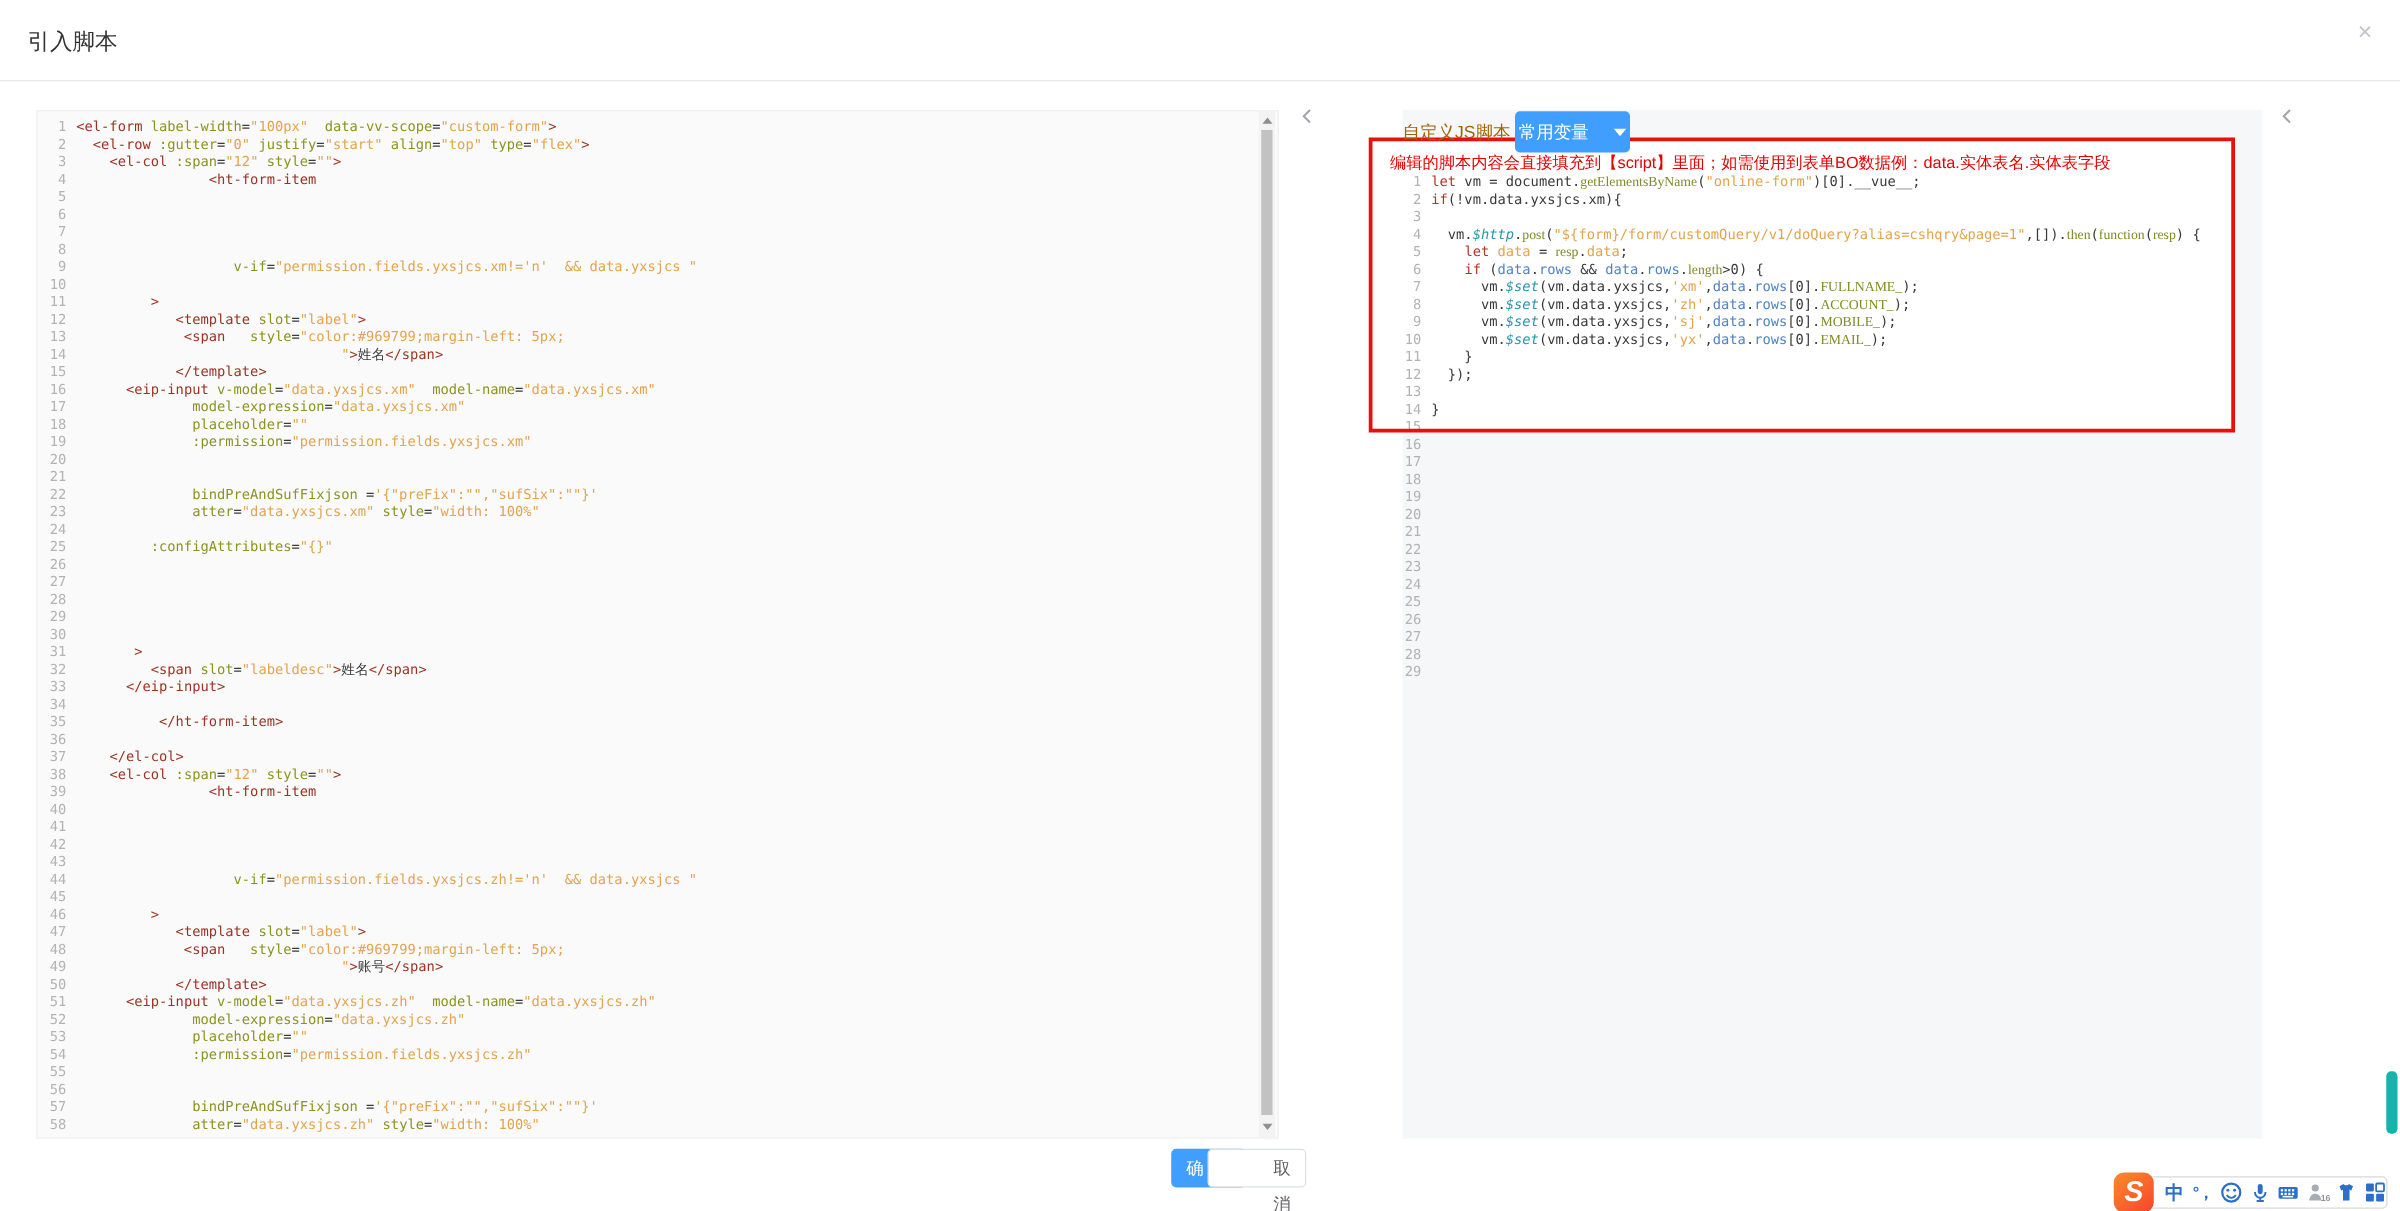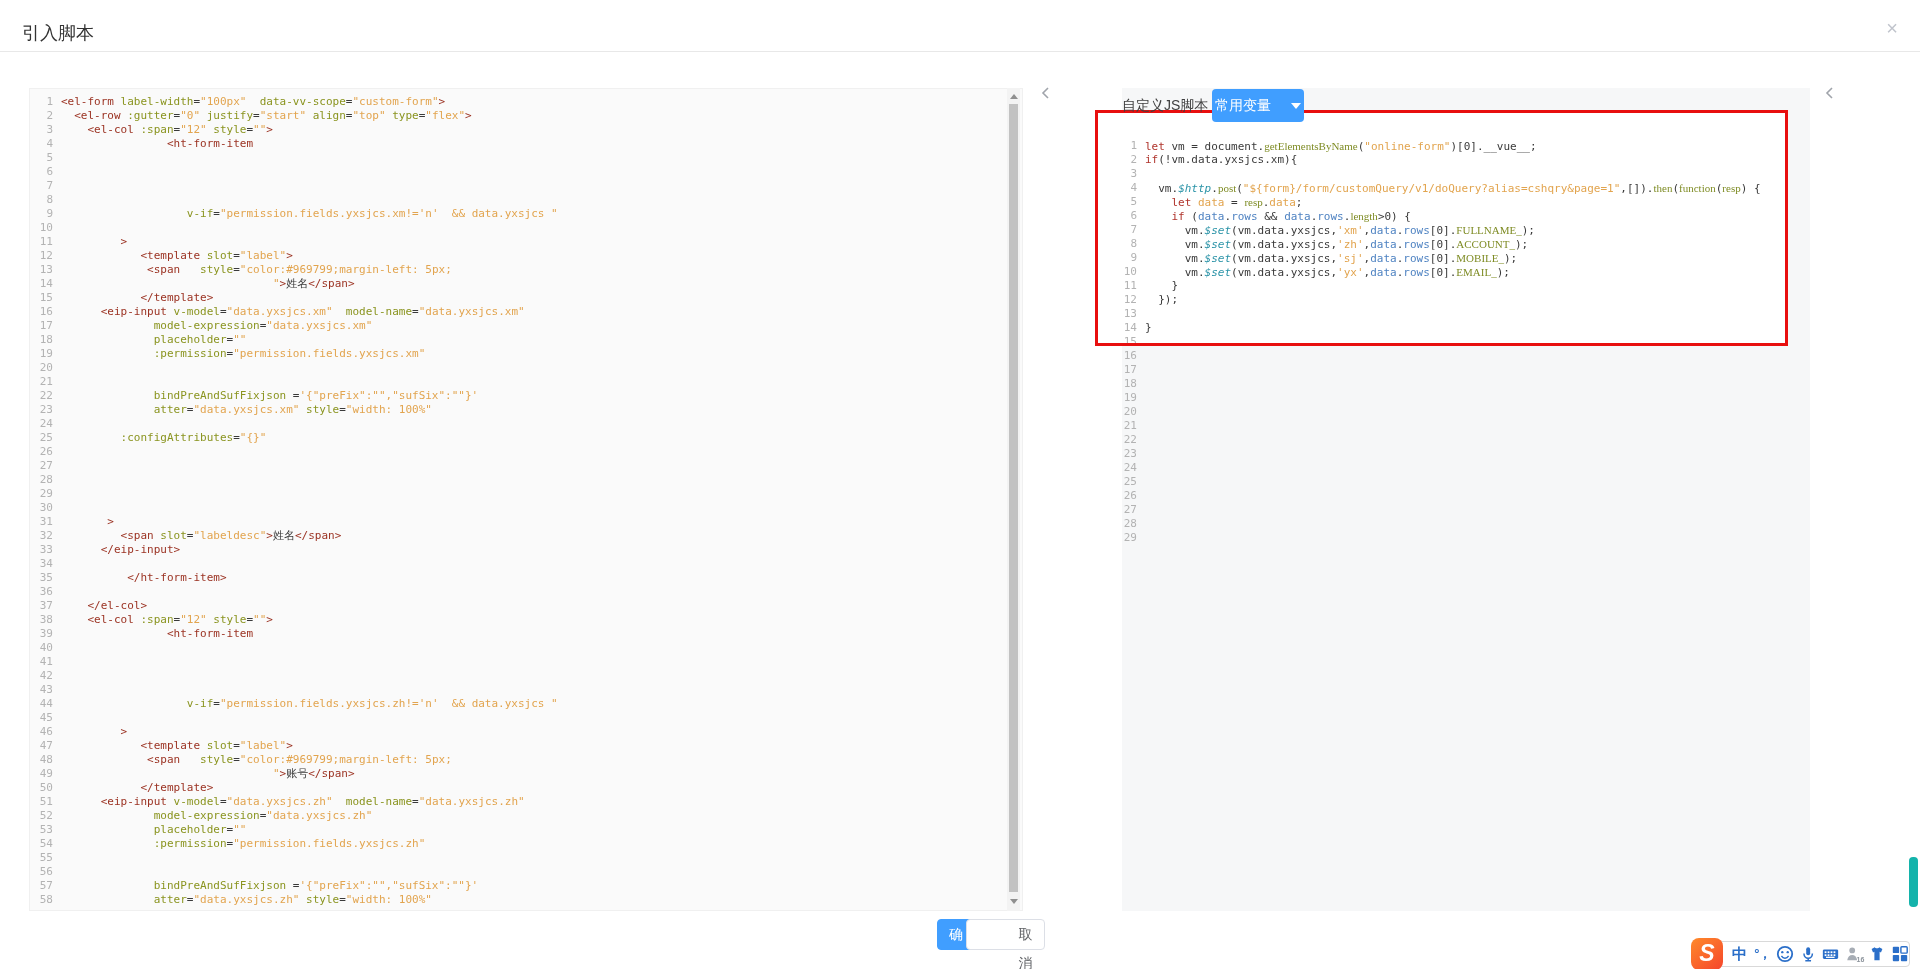--- a/index.html
+++ b/index.html
@@ -1,21 +1,21 @@
 <!DOCTYPE html>
 <html><head>
 <meta charset="utf-8">
 <style>
   * { margin:0; padding:0; box-sizing:border-box; }
   html,body { width:1920px; height:969px; overflow:hidden; background:#fff;
     font-family:"Liberation Sans","DejaVu Sans",sans-serif; }
   .page { position:relative; width:1920px; height:969px; background:#fff; }
 
   
-  .hdr { position:absolute; left:0; top:0; width:1920px; height:52px; border-bottom:1px solid #e8e8e8; background:#fff; }
+  .hdr { position:absolute; left:0; top:0; width:1920px; height:65px; border-bottom:1px solid #e8e8e8; background:#fff;font-family:Liberation Mono, monospace; }
   .hdr-title { position:absolute; left:22px; top:21px; font-size:18px; color:#333; }
   .hdr-close { position:absolute; right:22px; top:18px; font-size:20px; color:#c0c4cc; cursor:pointer; line-height:20px; }
 
   
   .code-area { position:absolute; font-family:"DejaVu Sans Mono","Liberation Mono",monospace; font-size:11px; line-height:14px; white-space:pre; z-index:2; }
   .code-line { height:14px; display:flex; }
   .ln { color:#b3b3b3; text-align:right; flex:none; margin-right:8px; }
   .lc { color:#3a3a3a; }
   #left-code .ln { width:24px; }
   #right-code .ln { width:16px; }
@@ -33,21 +33,21 @@
   .lsb-track { position:absolute; left:1007px; top:88px; width:13px; height:823px; background:#f3f3f3; z-index:3; }
   .lsb-thumb { position:absolute; left:1009px; top:104px; width:9px; height:788px; background:#c2c2c2; z-index:4; }
   .arr-up, .arr-dn { position:absolute; left:1010px; width:0; height:0; border-left:4px solid transparent; border-right:4px solid transparent; z-index:5; }
   .arr-up { top:94px; border-bottom:5px solid #8f8f8f; }
   .arr-dn { top:899px; border-top:5px solid #8f8f8f; }
 
   .collapse-chevron { position:absolute; width:16px; height:16px; z-index:3; cursor:pointer; }
 
   
   .right-panel { position:absolute; left:1122px; top:88px; width:688px; height:823px; background:#f6f7f8; }
-  .tab-label { position:absolute; left:1122px; top:97px; font-size:14px; color:#404040; z-index:4; cursor:pointer; }
+  .tab-label { position:absolute; left:1122px; top:97px; font-size:14px; color:#a16207; z-index:4; cursor:pointer; }
   .common-vars-btn { position:absolute; left:1212px; top:89px; width:92px; height:33px; background:#409eff; border-radius:4px; color:#fff; font-size:14px; display:flex; align-items:center; justify-content:center; gap:20px; z-index:4; cursor:pointer; }
   .chev-dn { width:0; height:0; border-left:5px solid transparent; border-right:5px solid transparent; border-top:6px solid #fff; }
   .code-bg { position:absolute; left:1096px; top:111px; width:691px; height:234px; background:#fff; z-index:1; }
   .annotation-rect { position:absolute; left:1095px; top:110px; width:693px; height:236px; border:3px solid #e80f0f; z-index:3; pointer-events:none; }
   .notice { position:absolute; left:1112px; top:121px; font-size:13px; color:#e60000; z-index:2; }
 
   
   .btn { position:absolute; top:919px; height:31px; border-radius:4px; font-size:14px; letter-spacing:4px; text-align:center; line-height:29px; cursor:pointer; }
   .btn-confirm { left:897px; width:60px; background:#409eff; border:1px solid #409eff; color:#fff;margin-left:40px; }
   .btn-cancel { left:966px; width:79px; background:#fff; border:1px solid #dcdfe6; color:#606266;padding-left:44px; }
@@ -86,20 +86,21 @@
       </svg>
   </div>
 
   <div class="right-panel"></div>
   <div class="code-bg"></div>
   <div class="tab-label">自定义JS脚本</div>
   <div class="common-vars-btn">
     <span>常用变量</span>
     <span class="chev-dn"></span>
   </div>
+  <div class="notice">编辑的脚本内容会直接填充到【script】里面；如需使用到表单BO数据例：data.实体表名.实体表字段</div>
   <div id="right-code" class="code-area" style="left:1121px; top:139px; width:660px;"><div class="code-line"><span class="ln">1</span><span class="lc"><span class="tk-kw">let</span> vm = document.<span class="tk-fn">getElementsByName</span>(<span class="tk-str">"online-form"</span>)[0].__vue__;</span></div><div class="code-line"><span class="ln">2</span><span class="lc"><span class="tk-kw">if</span>(!vm.data.yxsjcs.xm){</span></div><div class="code-line"><span class="ln">3</span><span class="lc"></span></div><div class="code-line"><span class="ln">4</span><span class="lc">  vm.<span class="tk-dollar">$http</span>.<span class="tk-fn">post</span>(<span class="tk-str">"${form}/form/customQuery/v1/doQuery?alias=cshqry&amp;page=1"</span>,[]).<span class="tk-fn">then</span>(<span class="tk-fn">function</span>(<span class="tk-fn">resp</span>) {</span></div><div class="code-line"><span class="ln">5</span><span class="lc">    <span class="tk-kw">let</span> <span class="tk-str">data</span> = <span class="tk-fn">resp</span>.<span class="tk-str">data</span>;</span></div><div class="code-line"><span class="ln">6</span><span class="lc">    <span class="tk-kw">if</span> (<span class="tk-prop">data</span>.<span class="tk-prop">rows</span> &amp;&amp; <span class="tk-prop">data</span>.<span class="tk-prop">rows</span>.<span class="tk-fn">length</span>&gt;0) {</span></div><div class="code-line"><span class="ln">7</span><span class="lc">      vm.<span class="tk-dollar">$set</span>(vm.data.yxsjcs,<span class="tk-str">'xm'</span>,<span class="tk-prop">data</span>.<span class="tk-prop">rows</span>[0].<span class="tk-fn">FULLNAME_</span>);</span></div><div class="code-line"><span class="ln">8</span><span class="lc">      vm.<span class="tk-dollar">$set</span>(vm.data.yxsjcs,<span class="tk-str">'zh'</span>,<span class="tk-prop">data</span>.<span class="tk-prop">rows</span>[0].<span class="tk-fn">ACCOUNT_</span>);</span></div><div class="code-line"><span class="ln">9</span><span class="lc">      vm.<span class="tk-dollar">$set</span>(vm.data.yxsjcs,<span class="tk-str">'sj'</span>,<span class="tk-prop">data</span>.<span class="tk-prop">rows</span>[0].<span class="tk-fn">MOBILE_</span>);</span></div><div class="code-line"><span class="ln">10</span><span class="lc">      vm.<span class="tk-dollar">$set</span>(vm.data.yxsjcs,<span class="tk-str">'yx'</span>,<span class="tk-prop">data</span>.<span class="tk-prop">rows</span>[0].<span class="tk-fn">EMAIL_</span>);</span></div><div class="code-line"><span class="ln">11</span><span class="lc">    }</span></div><div class="code-line"><span class="ln">12</span><span class="lc">  });</span></div><div class="code-line"><span class="ln">13</span><span class="lc"></span></div><div class="code-line"><span class="ln">14</span><span class="lc">}</span></div><div class="code-line"><span class="ln">15</span><span class="lc"></span></div><div class="code-line"><span class="ln">16</span><span class="lc"></span></div><div class="code-line"><span class="ln">17</span><span class="lc"></span></div><div class="code-line"><span class="ln">18</span><span class="lc"></span></div><div class="code-line"><span class="ln">19</span><span class="lc"></span></div><div class="code-line"><span class="ln">20</span><span class="lc"></span></div><div class="code-line"><span class="ln">21</span><span class="lc"></span></div><div class="code-line"><span class="ln">22</span><span class="lc"></span></div><div class="code-line"><span class="ln">23</span><span class="lc"></span></div><div class="code-line"><span class="ln">24</span><span class="lc"></span></div><div class="code-line"><span class="ln">25</span><span class="lc"></span></div><div class="code-line"><span class="ln">26</span><span class="lc"></span></div><div class="code-line"><span class="ln">27</span><span class="lc"></span></div><div class="code-line"><span class="ln">28</span><span class="lc"></span></div><div class="code-line"><span class="ln">29</span><span class="lc"></span></div></div>
   <div class="annotation-rect"></div>
 
   <div class="collapse-chevron" style="left:1822px; top:85px;">
     <svg width="16" height="16" viewBox="0 0 16 16">
         <polyline points="10,3 5,8 10,13" fill="none" stroke="#a0a4ab" stroke-width="1.6"></polyline>
       </svg>
   </div>
 
   <div class="btn btn-confirm">确定</div>

